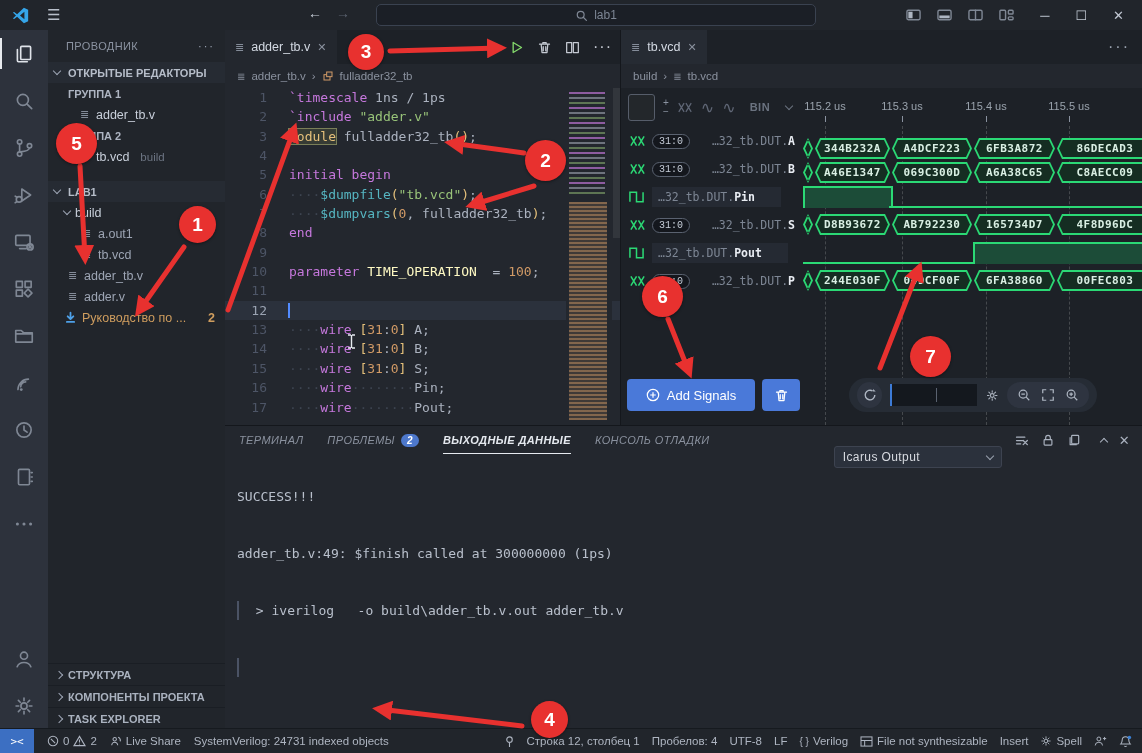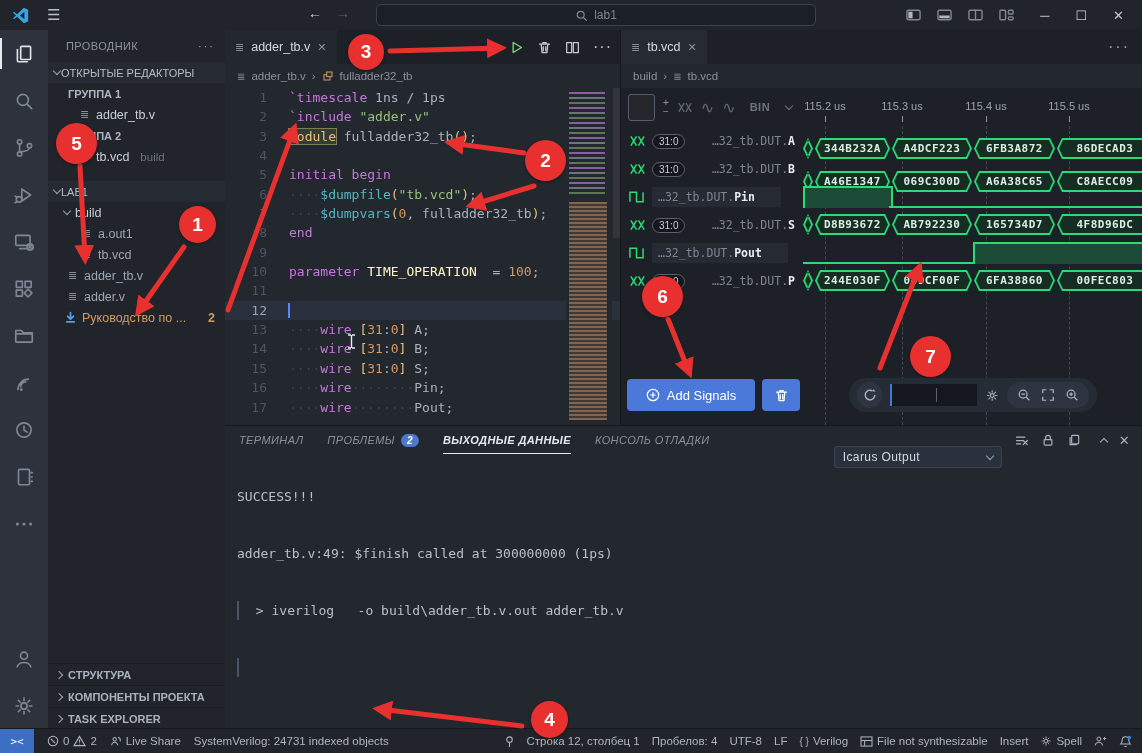--- a/index.html
+++ b/index.html
@@ -23,21 +23,21 @@
   .ab-i{position:relative;height:47px;display:flex;align-items:center;justify-content:center;}
   .ab-i.active::before{content:"";position:absolute;left:0;top:8px;bottom:8px;width:2px;background:#e7eaee;}
   .ab-bottom{margin-top:auto;}
   .ic{stroke:#7f8794;fill:none;stroke-width:1.5;stroke-linecap:round;stroke-linejoin:round;}
   .ic.lit{stroke:#dfe3e9;}
 
   
   .sidebar{position:absolute;top:30px;left:48px;width:177px;bottom:24px;background:#21252b;font-size:12.5px;color:#9da5b4;}
   .sb-title{height:32px;display:flex;align-items:center;padding:0 10px 0 18px;font-size:11px;letter-spacing:.4px;color:#8b93a1;}
   .sb-title .more{margin-left:auto;color:#9da5b4;letter-spacing:2px;}
-  .sb-h{height:21px;display:flex;align-items:center;gap:1px;padding-left:6px;font-weight:normal;font-size:11px;color:#b6bdc9;background:#262b33;}
+  .sb-h{height:21px;display:flex;align-items:center;gap:8px;padding-left:6px;font-weight:bold;font-size:11px;color:#b6bdc9;background:#262b33;}
   .trow{height:21px;display:flex;align-items:center;gap:5px;white-space:nowrap;overflow:hidden;}
   .trow .fic{color:#848c99;font-size:11px;width:13px;text-align:center;flex:0 0 13px;}
   .badge-dim{color:#6c7482;font-size:11.5px;margin-left:6px;}
   .grp{font-weight:bold;font-size:11px;color:#aeb5c2;}
   .cv{display:inline-block;width:5px;height:5px;border-right:1.4px solid #9da5b4;border-bottom:1.4px solid #9da5b4;flex:0 0 auto;}
   .cv.down{transform:rotate(45deg);margin-top:-3px;}
   .cv.right{transform:rotate(-45deg);}
   .guide{color:#cf9d5e;}
   .guide .gb{margin-left:auto;margin-right:10px;color:#cf9d5e;font-weight:bold;}
   .sb-bottom{position:absolute;left:0;right:0;bottom:0;}
@@ -77,21 +77,21 @@
   .pm{display:flex;flex-direction:column;font-size:10px;line-height:9px;color:#8b93a1;}
   .fmt{font-size:11px;font-weight:bold;color:#6b7380;letter-spacing:.5px;margin-left:6px;}
   .chev{display:inline-block;width:5px;height:5px;border-right:1.5px solid #6b7380;border-bottom:1.5px solid #6b7380;transform:rotate(45deg);margin-left:8px;margin-top:-2px;}
   .axis{position:absolute;left:180px;right:0;top:0;height:38px;font-size:11px;color:#9aa3ad;}
   .axis span{position:absolute;top:12px;width:60px;text-align:center;}
   .axis i{position:absolute;top:28px;width:1px;height:6px;background:#8a92a0;}
   .wgrid{position:absolute;left:180px;right:0;top:38px;bottom:0;}
   .wgrid i{position:absolute;top:0;bottom:0;width:0;border-left:1px dashed rgba(255,255,255,.18);}
   .names{position:absolute;left:0;top:39px;width:180px;}
   .nrow{height:28px;display:flex;align-items:center;gap:6px;padding-left:8px;}
-  .rng{border:1px solid #5a6270;border-radius:8px;background:#14171d;color:#c6cdd8;font-size:10px;font-family:Liberation Sans, sans-serif;padding:1px 6px;}
+  .rng{border:1px solid #5a6270;border-radius:8px;background:#14171d;color:#c6cdd8;font-size:10px;font-family:Liberation Mono, monospace;padding:1px 6px;}
   .sname{margin-left:auto;padding-right:6px;font-family:"DejaVu Sans Mono",monospace;font-size:11.5px;color:#7d8694;}
   .sname b{color:#e8ecf2;font-weight:bold;}
   .sname.bitname{margin-left:2px;background:#252a33;padding:3px 26px 3px 6px;}
   .waves{position:absolute;left:180px;right:0;top:39px;height:168px;overflow:hidden;}
   .wrow{position:absolute;left:0;right:0;height:28px;}
   .hx{position:absolute;top:3px;height:21px;background:#2bd975;
       clip-path:polygon(0 50%,5px 0,calc(100% - 5px) 0,100% 50%,calc(100% - 5px) 100%,5px 100%);}
   .hx b{position:absolute;inset:2px;display:flex;align-items:center;justify-content:center;background:#152d22;
         clip-path:polygon(0 50%,4px 0,calc(100% - 4px) 0,100% 50%,calc(100% - 4px) 100%,4px 100%);
         color:#d9efe3;font:bold 11px "DejaVu Sans Mono",monospace;letter-spacing:.5px;}
@@ -567,21 +567,21 @@
           <span class="hx b2">
               <b>A4DCF223</b>
             </span>
           <span class="hx b3">
               <b>6FB3A872</b>
             </span>
           <span class="hx b4">
               <b>86DECAD3</b>
             </span>
         </div>
-        <div class="wrow" style="top:41px;">
+        <div class="wrow" style="top:32px;">
           <span class="hx b0">
               <b></b>
             </span>
           <span class="hx b1">
               <b>A46E1347</b>
             </span>
           <span class="hx b2">
               <b>069C300D</b>
             </span>
           <span class="hx b3">

